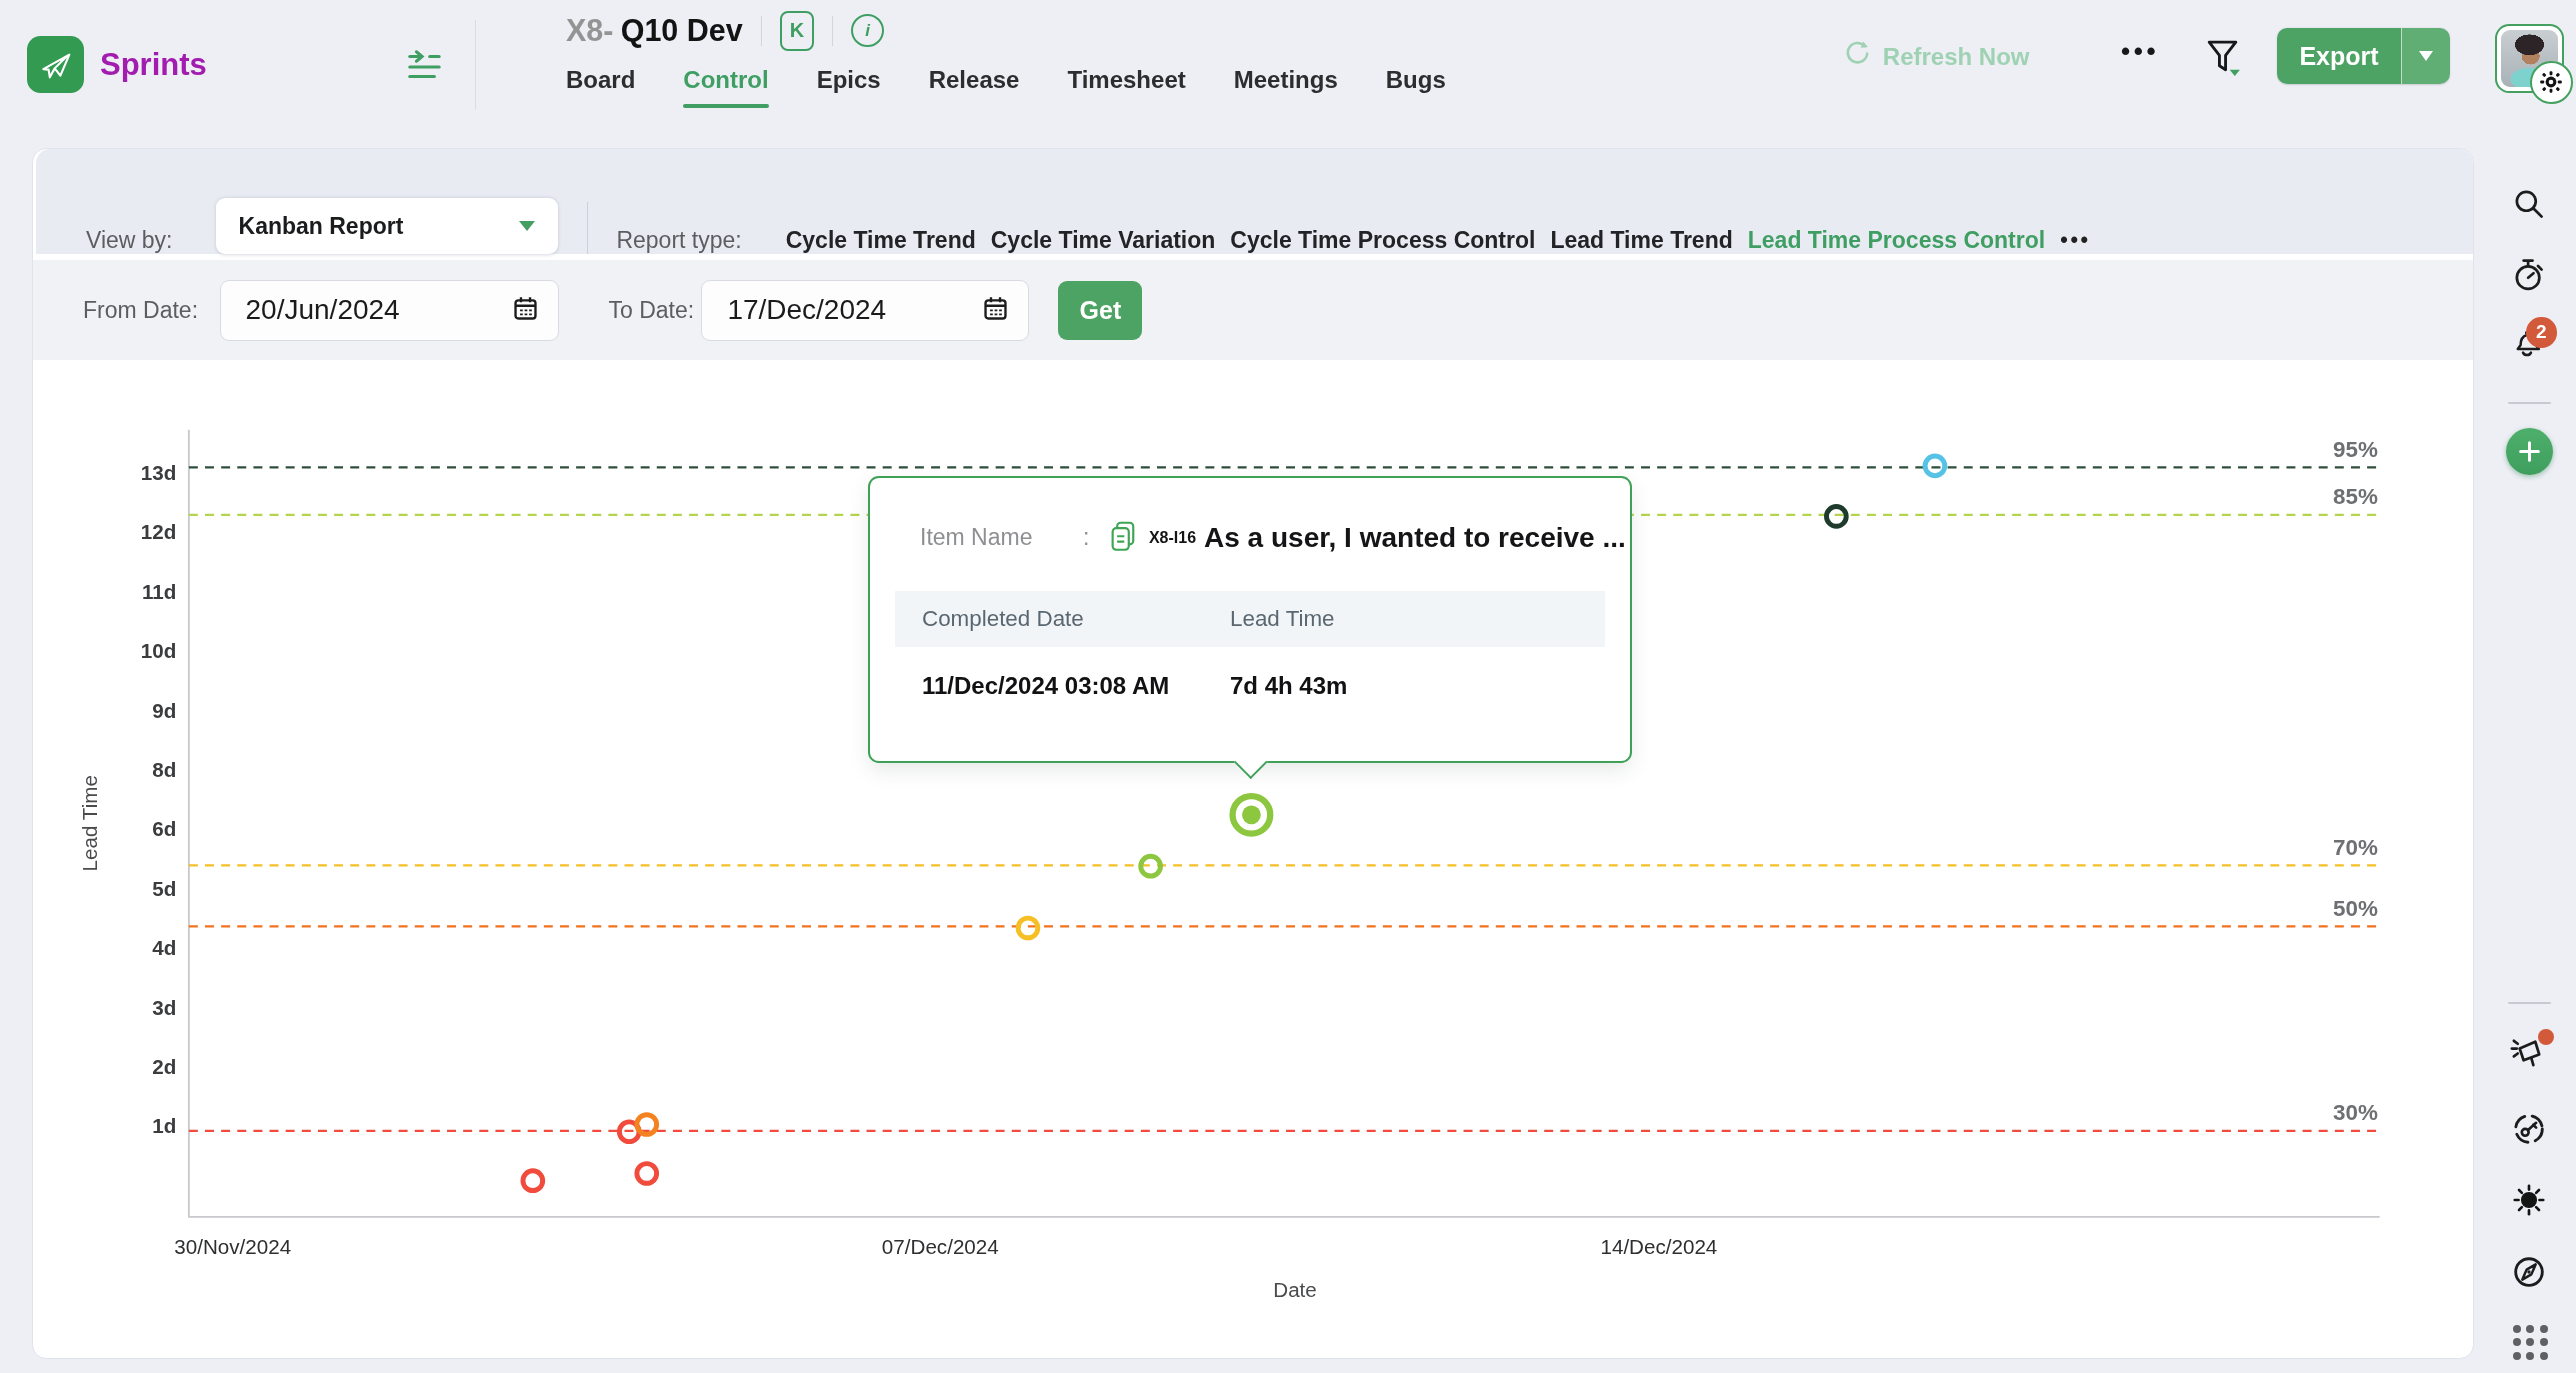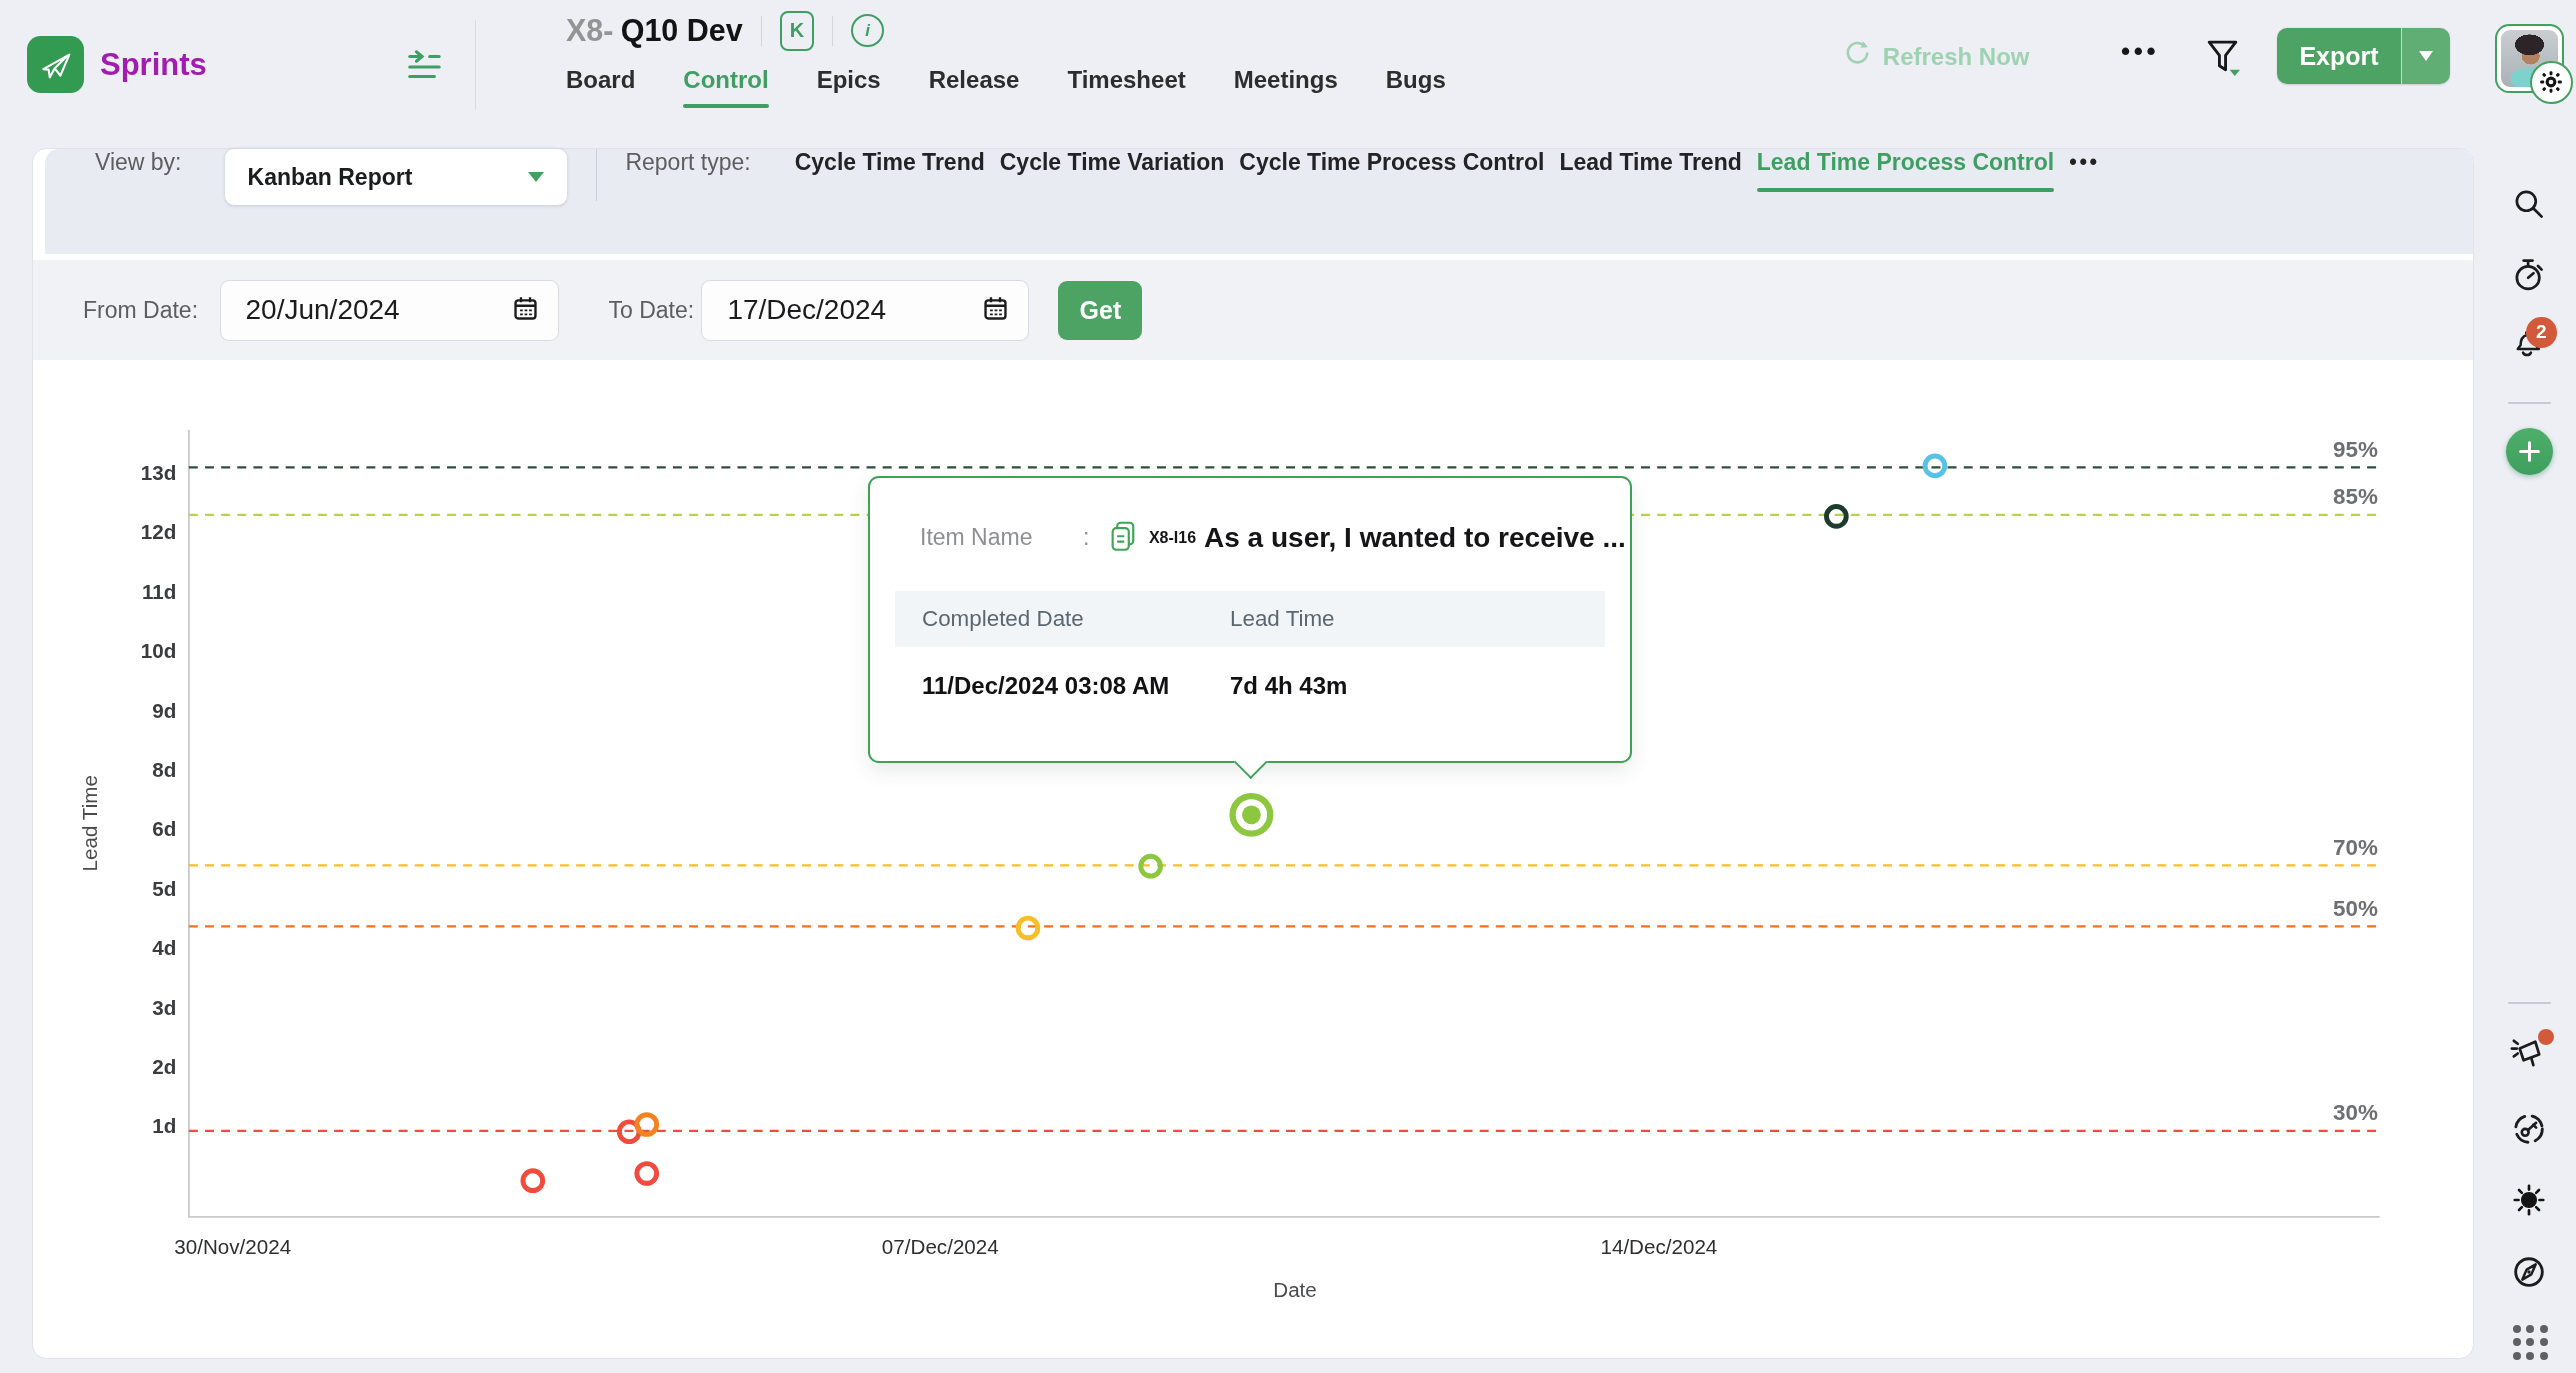--- a/index.html
+++ b/index.html
@@ -33,21 +33,21 @@
   .avatar-img{position:absolute;inset:3.6px;border-radius:9px;
     background:
       radial-gradient(ellipse 42% 30% at 50% 26%, #2d2428 0 60%, transparent 61%),
       radial-gradient(ellipse 26% 24% at 52% 46%, #b2815f 0 60%, transparent 61%),
       radial-gradient(ellipse 55% 32% at 50% 86%, #7ed2cd 0 60%, transparent 61%),
       linear-gradient(#c9ced2,#a8b2b6)}
   .gearb{position:absolute;right:-10.8px;bottom:-12.5px;width:39px;height:39px;border-radius:50%;background:#fff;border:2.2px solid #43a05e;display:flex;align-items:center;justify-content:center}
 
   
   .panel{left:32px;top:148px;width:2440px;height:1209px;background:#fff;border:0.9px solid #e0e3ec;border-radius:14.3px}
-  .row1{position:absolute;left:12px;top:0;right:0;height:108px;background:#e8ebf2;border-radius:14.3px 14.3px 0 0;border-bottom:3.6px solid #fff;display:flex;align-items:flex-start;padding-left:50px;box-sizing:border-box}
+  .row1{position:absolute;left:3px;top:0;right:0;height:108px;background:#e8ebf2;border-radius:14.3px 14.3px 0 0;border-bottom:3.6px solid #fff;display:flex;align-items:flex-end;padding-left:50px;box-sizing:border-box}
   .row2{position:absolute;left:0;top:111px;right:0;height:100px;background:#f1f2f5;display:flex;align-items:center;padding-left:50px;box-sizing:border-box}
   .lbl{font-size:23px;color:#5c5d60}
   .dropdown{margin-left:43px;width:342px;height:56px;background:#fff;border-radius:9px;box-shadow:0 0.9px 3.6px rgba(40,50,80,.18);display:flex;align-items:center;justify-content:space-between;padding:0 23px;box-sizing:border-box;cursor:pointer}
   .dd-val{font-size:23px;font-weight:600;color:#1b1c1e}
   .caret-down-g{width:0;height:0;border-left:8px solid transparent;border-right:8px solid transparent;border-top:10.8px solid #44a061}
   .vdiv{width:0.9px;height:52px;background:#ccd0da;margin:0 29px}
   .rtypes{display:flex;align-items:center;gap:15px;margin-left:44px}
   .rtype{font-size:23px;font-weight:600;color:#222326;cursor:pointer;position:relative;white-space:nowrap}
   .rtype.active{color:#3f9e62}
   .rtype.active::after{content:"";position:absolute;left:0;right:0;bottom:-16px;height:4.5px;border-radius:2.7px;background:#3f9e62}

